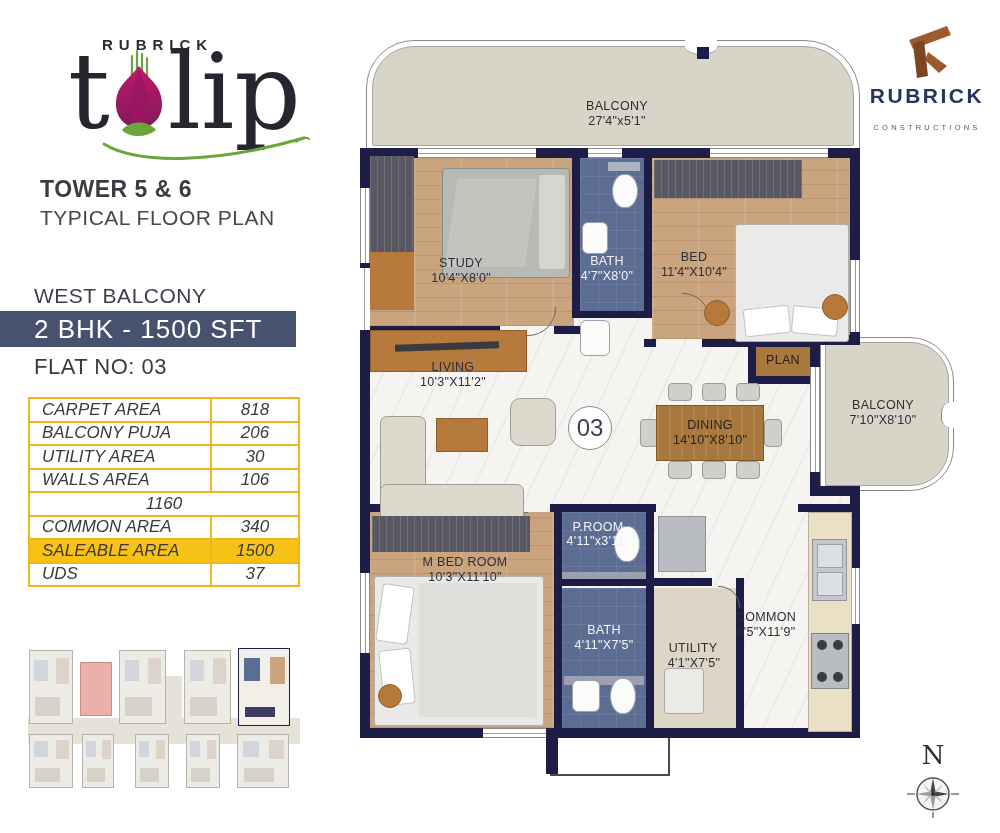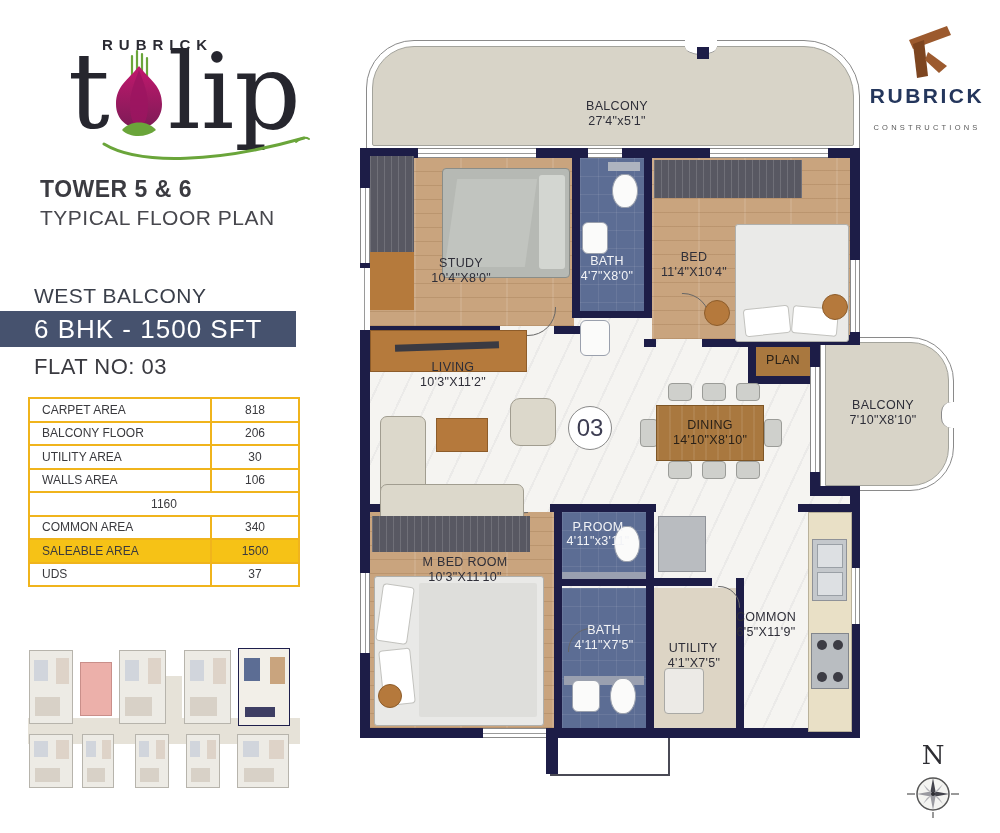--- a/index.html
+++ b/index.html
@@ -16,21 +16,21 @@
 
   .tower-title{left:40px;top:176px;font-size:23px;font-weight:bold;color:#3b3b41;letter-spacing:.5px;}
   .plan-type{left:40px;top:206px;font-size:21px;font-weight:400;color:#47474d;letter-spacing:.5px;}
   .facing{left:34px;top:284px;font-size:21px;font-weight:500;color:#3a3f4a;letter-spacing:.5px;}
   #bhk-band{left:0;top:311px;width:296px;height:36px;background:#46526E;color:#fff;
             font-size:26px;letter-spacing:1px;display:flex;align-items:center;padding-left:34px;box-sizing:border-box;}
   .flat-no{left:34px;top:354px;font-size:22px;color:#3a3a40;letter-spacing:.5px;}
 
   
   #area-table{left:28px;top:397px;width:268px;border:2px solid #F0B41C;background:#fff;}
-  .arow{display:flex;border-top:2px solid #F0B41C;height:21.5px;align-items:center;font-size:12px;color:#3a3a3e;font-weight:500;}
+  .arow{display:flex;border-top:2px solid #F0B41C;height:21.5px;align-items:center;font-size:17px;color:#3a3a3e;font-weight:500;font-style:italic;}
   .arow:first-child{border-top:none;}
   .arow .lbl{width:182px;padding-left:12px;border-right:2px solid #F0B41C;box-sizing:border-box;height:100%;display:flex;align-items:center;}
   .arow .val{flex:1;text-align:center;}
   .arow.hl{background:#F6C216;}
 
   
   #builder-logo{left:862px;top:22px;width:130px;height:95px;text-align:center;}
   .builder-name{font-size:21px;font-weight:bold;color:#24365C;letter-spacing:2.5px;margin-top:2px;}
   .builder-sub{font-size:7.5px;letter-spacing:3.2px;color:#5a5a5a;margin-top:15px;}
 
@@ -101,30 +101,30 @@
   </div>
   <svg id="logo-swash" width="210" height="36" viewBox="0 0 210 36">
     <path d="M4,12 C40,34 120,30 204,6" fill="none" stroke="#6AA53A" stroke-width="3" stroke-linecap="round"></path>
     <path d="M196,10 C201,6 206,5 209,7" fill="none" stroke="#6AA53A" stroke-width="2" stroke-linecap="round"></path>
   </svg>
 </div>
 
 <div class="abs tower-title">TOWER 5 &amp; 6</div>
 <div class="abs plan-type">TYPICAL FLOOR PLAN</div>
 <div class="abs facing">WEST BALCONY</div>
-<div class="abs" id="bhk-band">6 BHK - 1500 SFT</div>
+<div class="abs" id="bhk-band">2 BHK - 1500 SFT</div>
 <div class="abs flat-no">FLAT NO: 03</div>
 
 <div class="abs" id="area-table">
   <div class="arow">
       <span class="lbl">CARPET AREA</span>
       <span class="val">818</span>
     </div>
   <div class="arow">
-      <span class="lbl">BALCONY FLOOR</span>
+      <span class="lbl">BALCONY PUJA</span>
       <span class="val">206</span>
     </div>
   <div class="arow">
       <span class="lbl">UTILITY AREA</span>
       <span class="val">30</span>
     </div>
   <div class="arow">
       <span class="lbl">WALLS AREA</span>
       <span class="val">106</span>
     </div>

